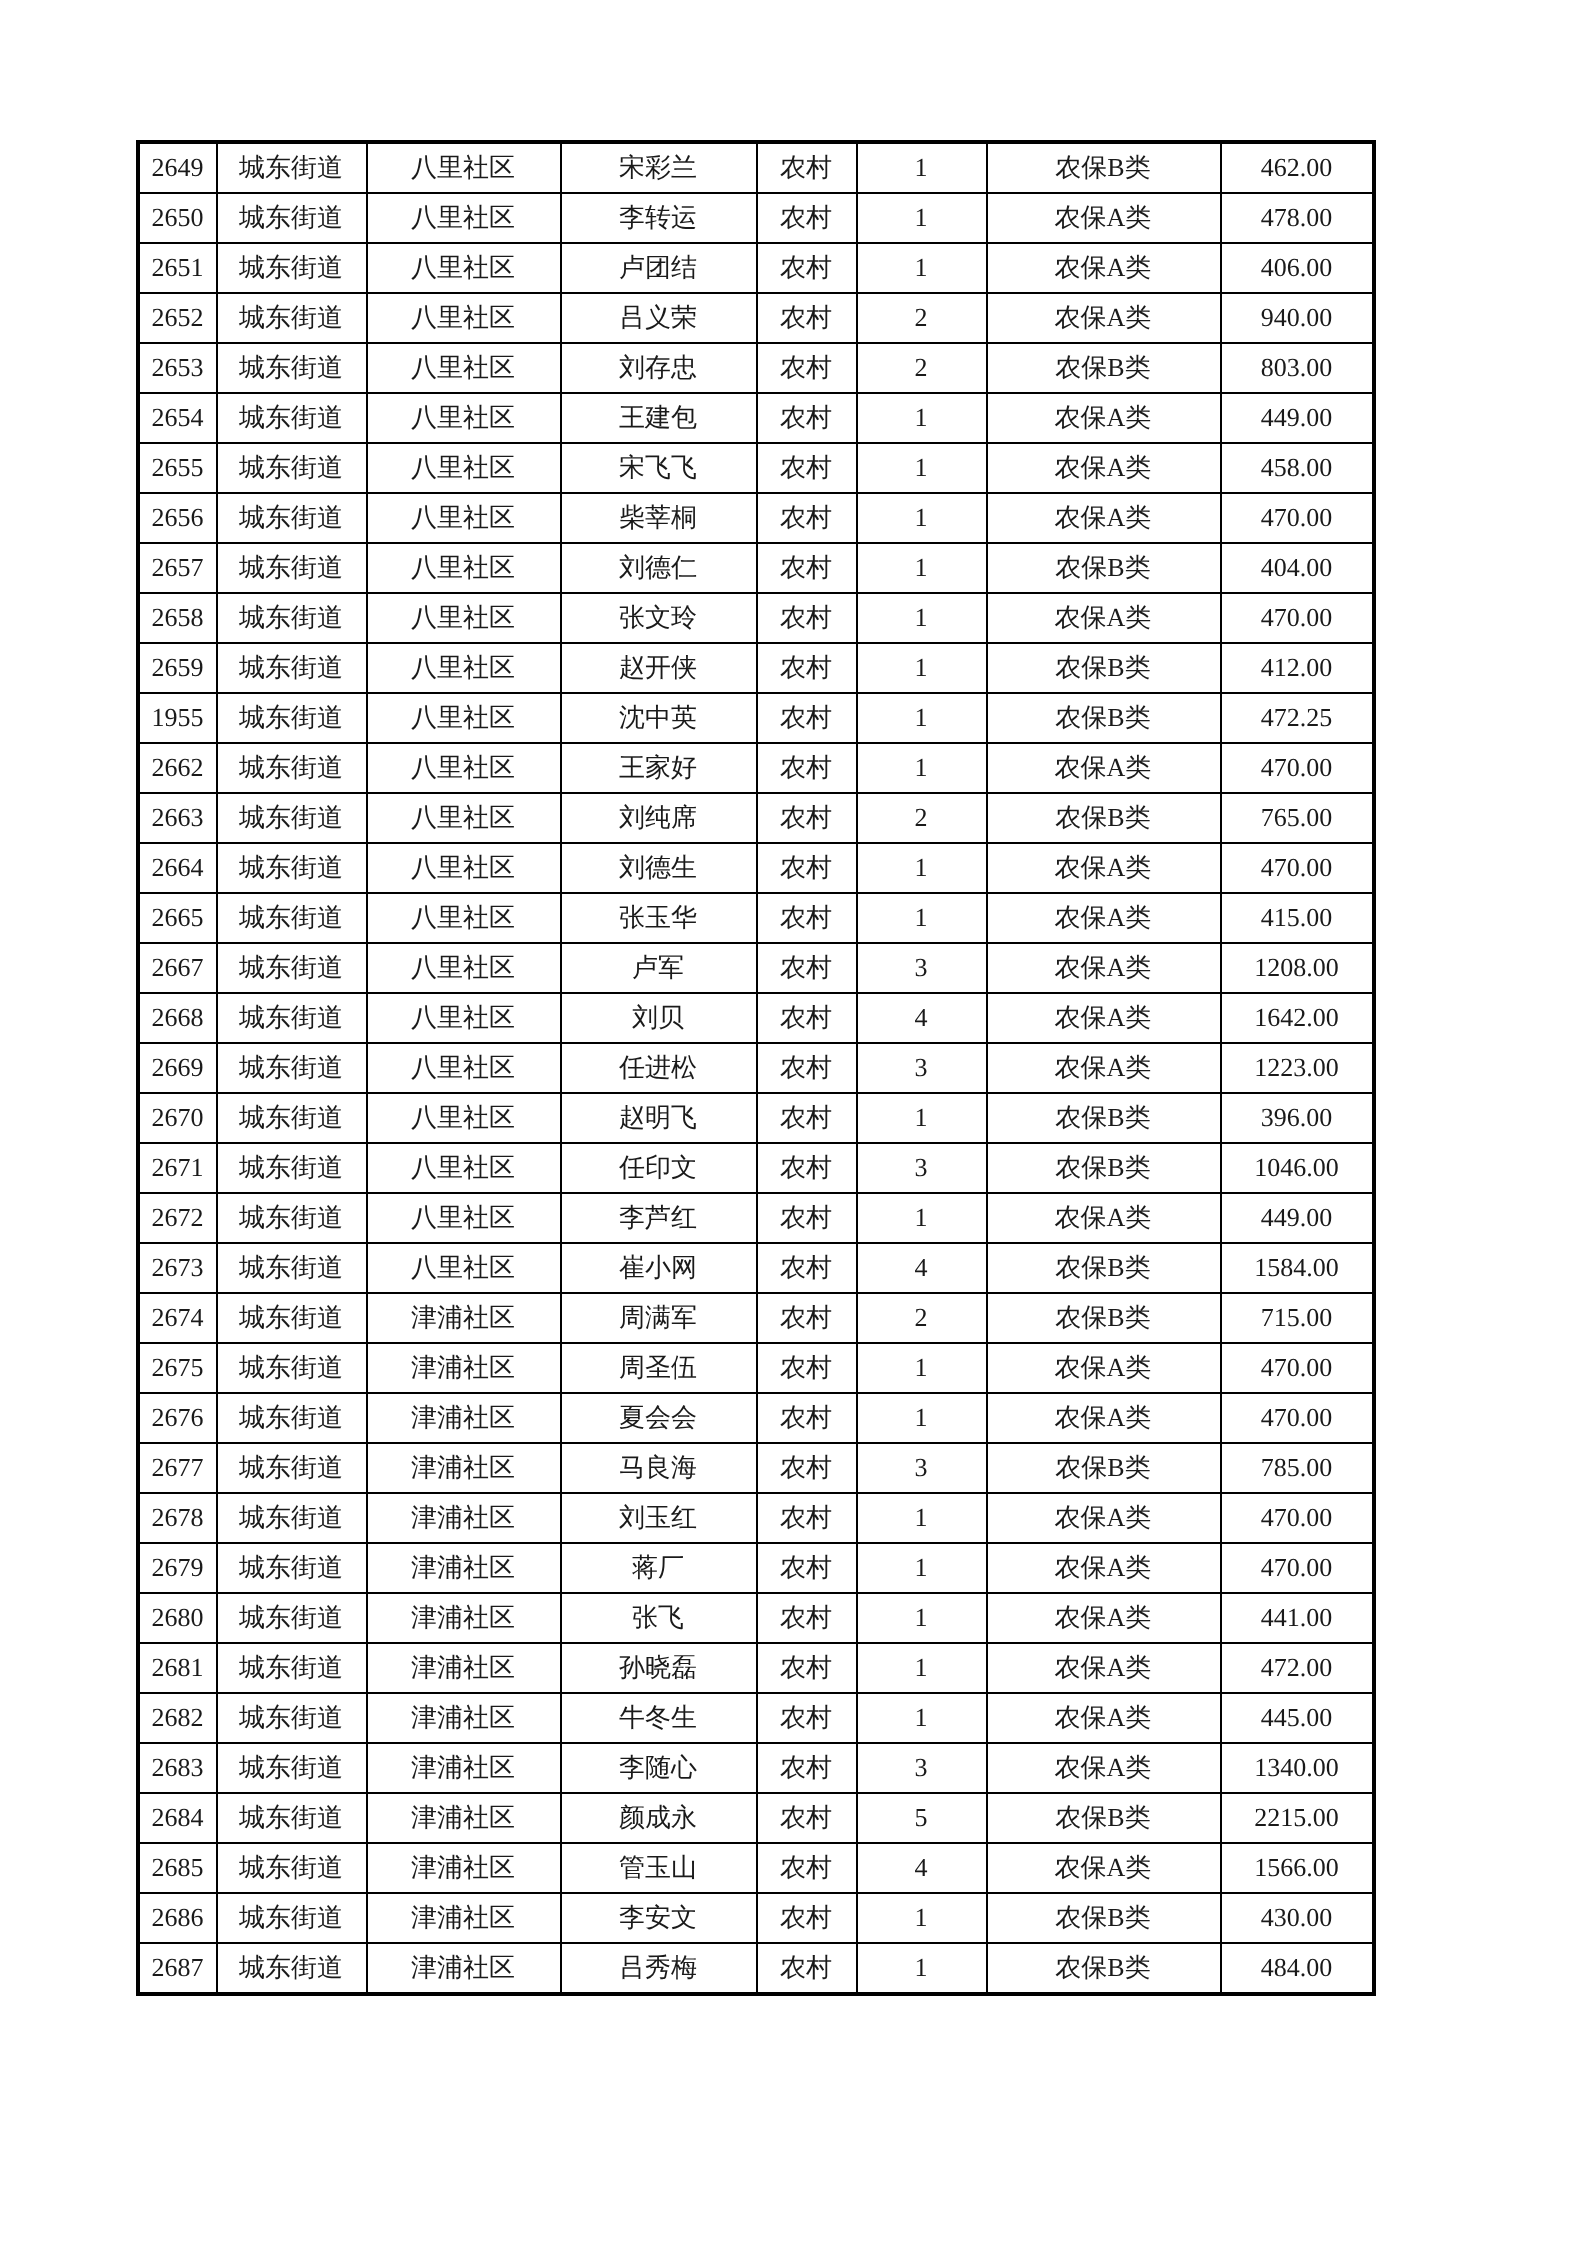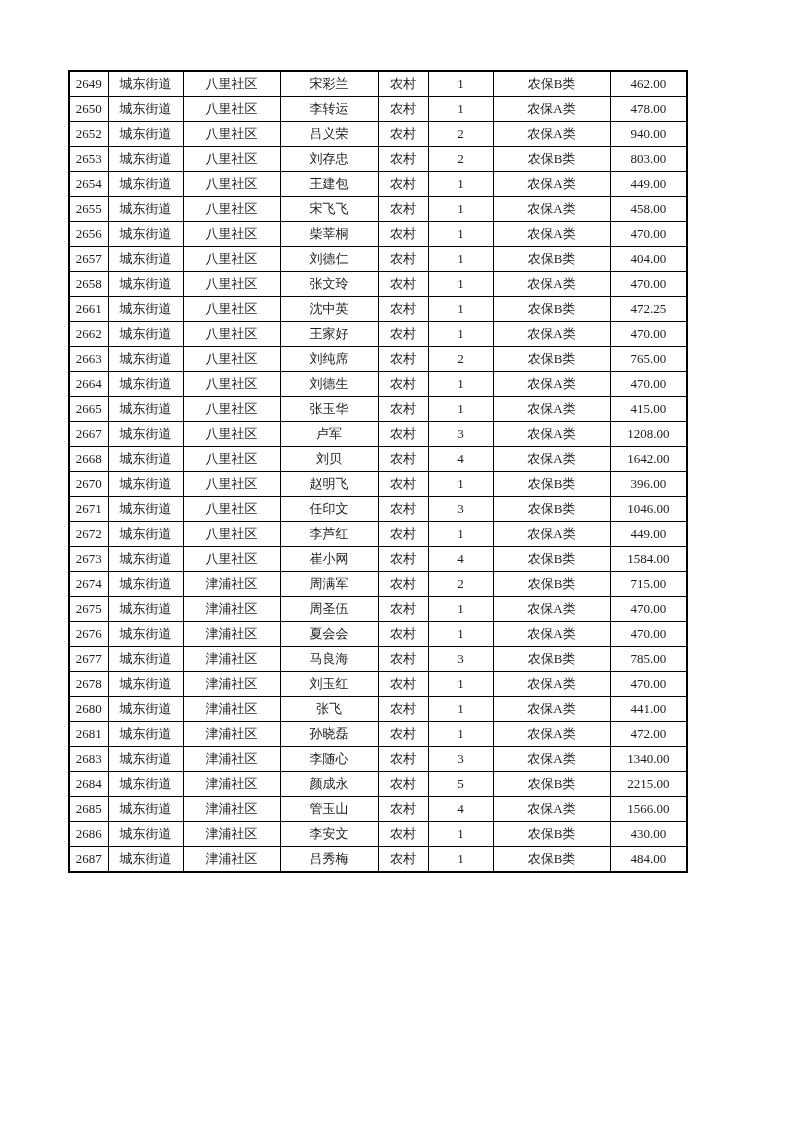--- a/index.html
+++ b/index.html
@@ -78,20 +78,30 @@
           <td>2650</td>
           <td>城东街道</td>
           <td>八里社区</td>
           <td>李转运</td>
           <td>农村</td>
           <td>1</td>
           <td>农保A类</td>
           <td>478.00</td>
         </tr>
 
+        <tr>
+          <td>2651</td>
+          <td>城东街道</td>
+          <td>八里社区</td>
+          <td>卢团结</td>
+          <td>农村</td>
+          <td>1</td>
+          <td>农保A类</td>
+          <td>406.00</td>
+        </tr>
 
         <tr>
           <td>2652</td>
           <td>城东街道</td>
           <td>八里社区</td>
           <td>吕义荣</td>
           <td>农村</td>
           <td>2</td>
           <td>农保A类</td>
           <td>940.00</td>
@@ -156,24 +166,34 @@
           <td>2658</td>
           <td>城东街道</td>
           <td>八里社区</td>
           <td>张文玲</td>
           <td>农村</td>
           <td>1</td>
           <td>农保A类</td>
           <td>470.00</td>
         </tr>
 
-
-
-        <tr>
-          <td>2661</td>
+        <tr>
+          <td>2659</td>
+          <td>城东街道</td>
+          <td>八里社区</td>
+          <td>赵开侠</td>
+          <td>农村</td>
+          <td>1</td>
+          <td>农保B类</td>
+          <td>412.00</td>
+        </tr>
+
+
+        <tr>
+          <td>1955</td>
           <td>城东街道</td>
           <td>八里社区</td>
           <td>沈中英</td>
           <td>农村</td>
           <td>1</td>
           <td>农保B类</td>
           <td>472.25</td>
         </tr>
 
         <tr>
@@ -236,20 +256,30 @@
           <td>2668</td>
           <td>城东街道</td>
           <td>八里社区</td>
           <td>刘贝</td>
           <td>农村</td>
           <td>4</td>
           <td>农保A类</td>
           <td>1642.00</td>
         </tr>
 
+        <tr>
+          <td>2669</td>
+          <td>城东街道</td>
+          <td>八里社区</td>
+          <td>任进松</td>
+          <td>农村</td>
+          <td>3</td>
+          <td>农保A类</td>
+          <td>1223.00</td>
+        </tr>
 
         <tr>
           <td>2670</td>
           <td>城东街道</td>
           <td>八里社区</td>
           <td>赵明飞</td>
           <td>农村</td>
           <td>1</td>
           <td>农保B类</td>
           <td>396.00</td>
@@ -336,20 +366,30 @@
           <td>2678</td>
           <td>城东街道</td>
           <td>津浦社区</td>
           <td>刘玉红</td>
           <td>农村</td>
           <td>1</td>
           <td>农保A类</td>
           <td>470.00</td>
         </tr>
 
+        <tr>
+          <td>2679</td>
+          <td>城东街道</td>
+          <td>津浦社区</td>
+          <td>蒋厂</td>
+          <td>农村</td>
+          <td>1</td>
+          <td>农保A类</td>
+          <td>470.00</td>
+        </tr>
 
         <tr>
           <td>2680</td>
           <td>城东街道</td>
           <td>津浦社区</td>
           <td>张飞</td>
           <td>农村</td>
           <td>1</td>
           <td>农保A类</td>
           <td>441.00</td>
@@ -359,20 +399,30 @@
           <td>2681</td>
           <td>城东街道</td>
           <td>津浦社区</td>
           <td>孙晓磊</td>
           <td>农村</td>
           <td>1</td>
           <td>农保A类</td>
           <td>472.00</td>
         </tr>
 
+        <tr>
+          <td>2682</td>
+          <td>城东街道</td>
+          <td>津浦社区</td>
+          <td>牛冬生</td>
+          <td>农村</td>
+          <td>1</td>
+          <td>农保A类</td>
+          <td>445.00</td>
+        </tr>
 
         <tr>
           <td>2683</td>
           <td>城东街道</td>
           <td>津浦社区</td>
           <td>李随心</td>
           <td>农村</td>
           <td>3</td>
           <td>农保A类</td>
           <td>1340.00</td>

